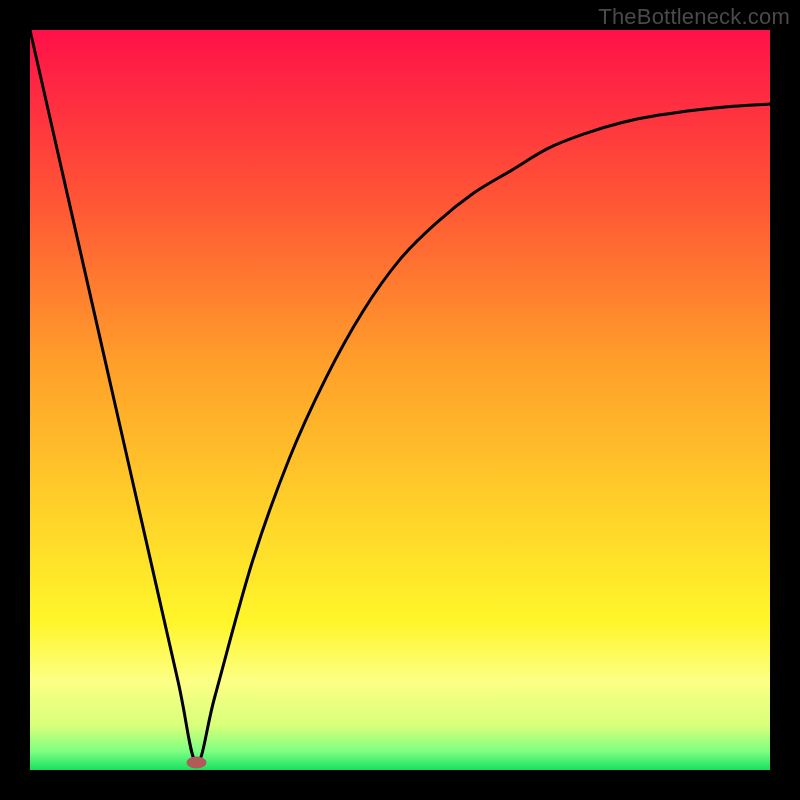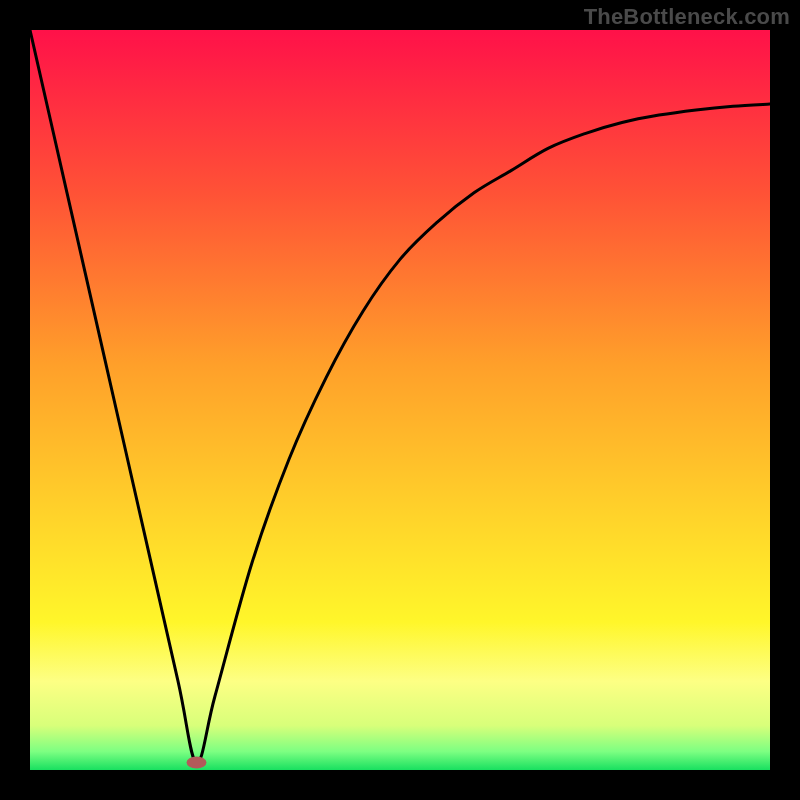--- a/index.html
+++ b/index.html
@@ -24,21 +24,21 @@
     width: 740px;
     height: 740px;
     
   }
   .watermark {
     position: absolute;
     top: 4px;
     right: 10px;
     color: #4a4a4a;
     font-size: 22px;
-    font-weight: 700;
+    font-weight: 400;
     letter-spacing: 0.2px;
   }
   svg { display: block; }
 </style>
 </head>
 <body>
 
 <div class="frame">
 
   <div class="watermark">TheBottleneck.com</div>

